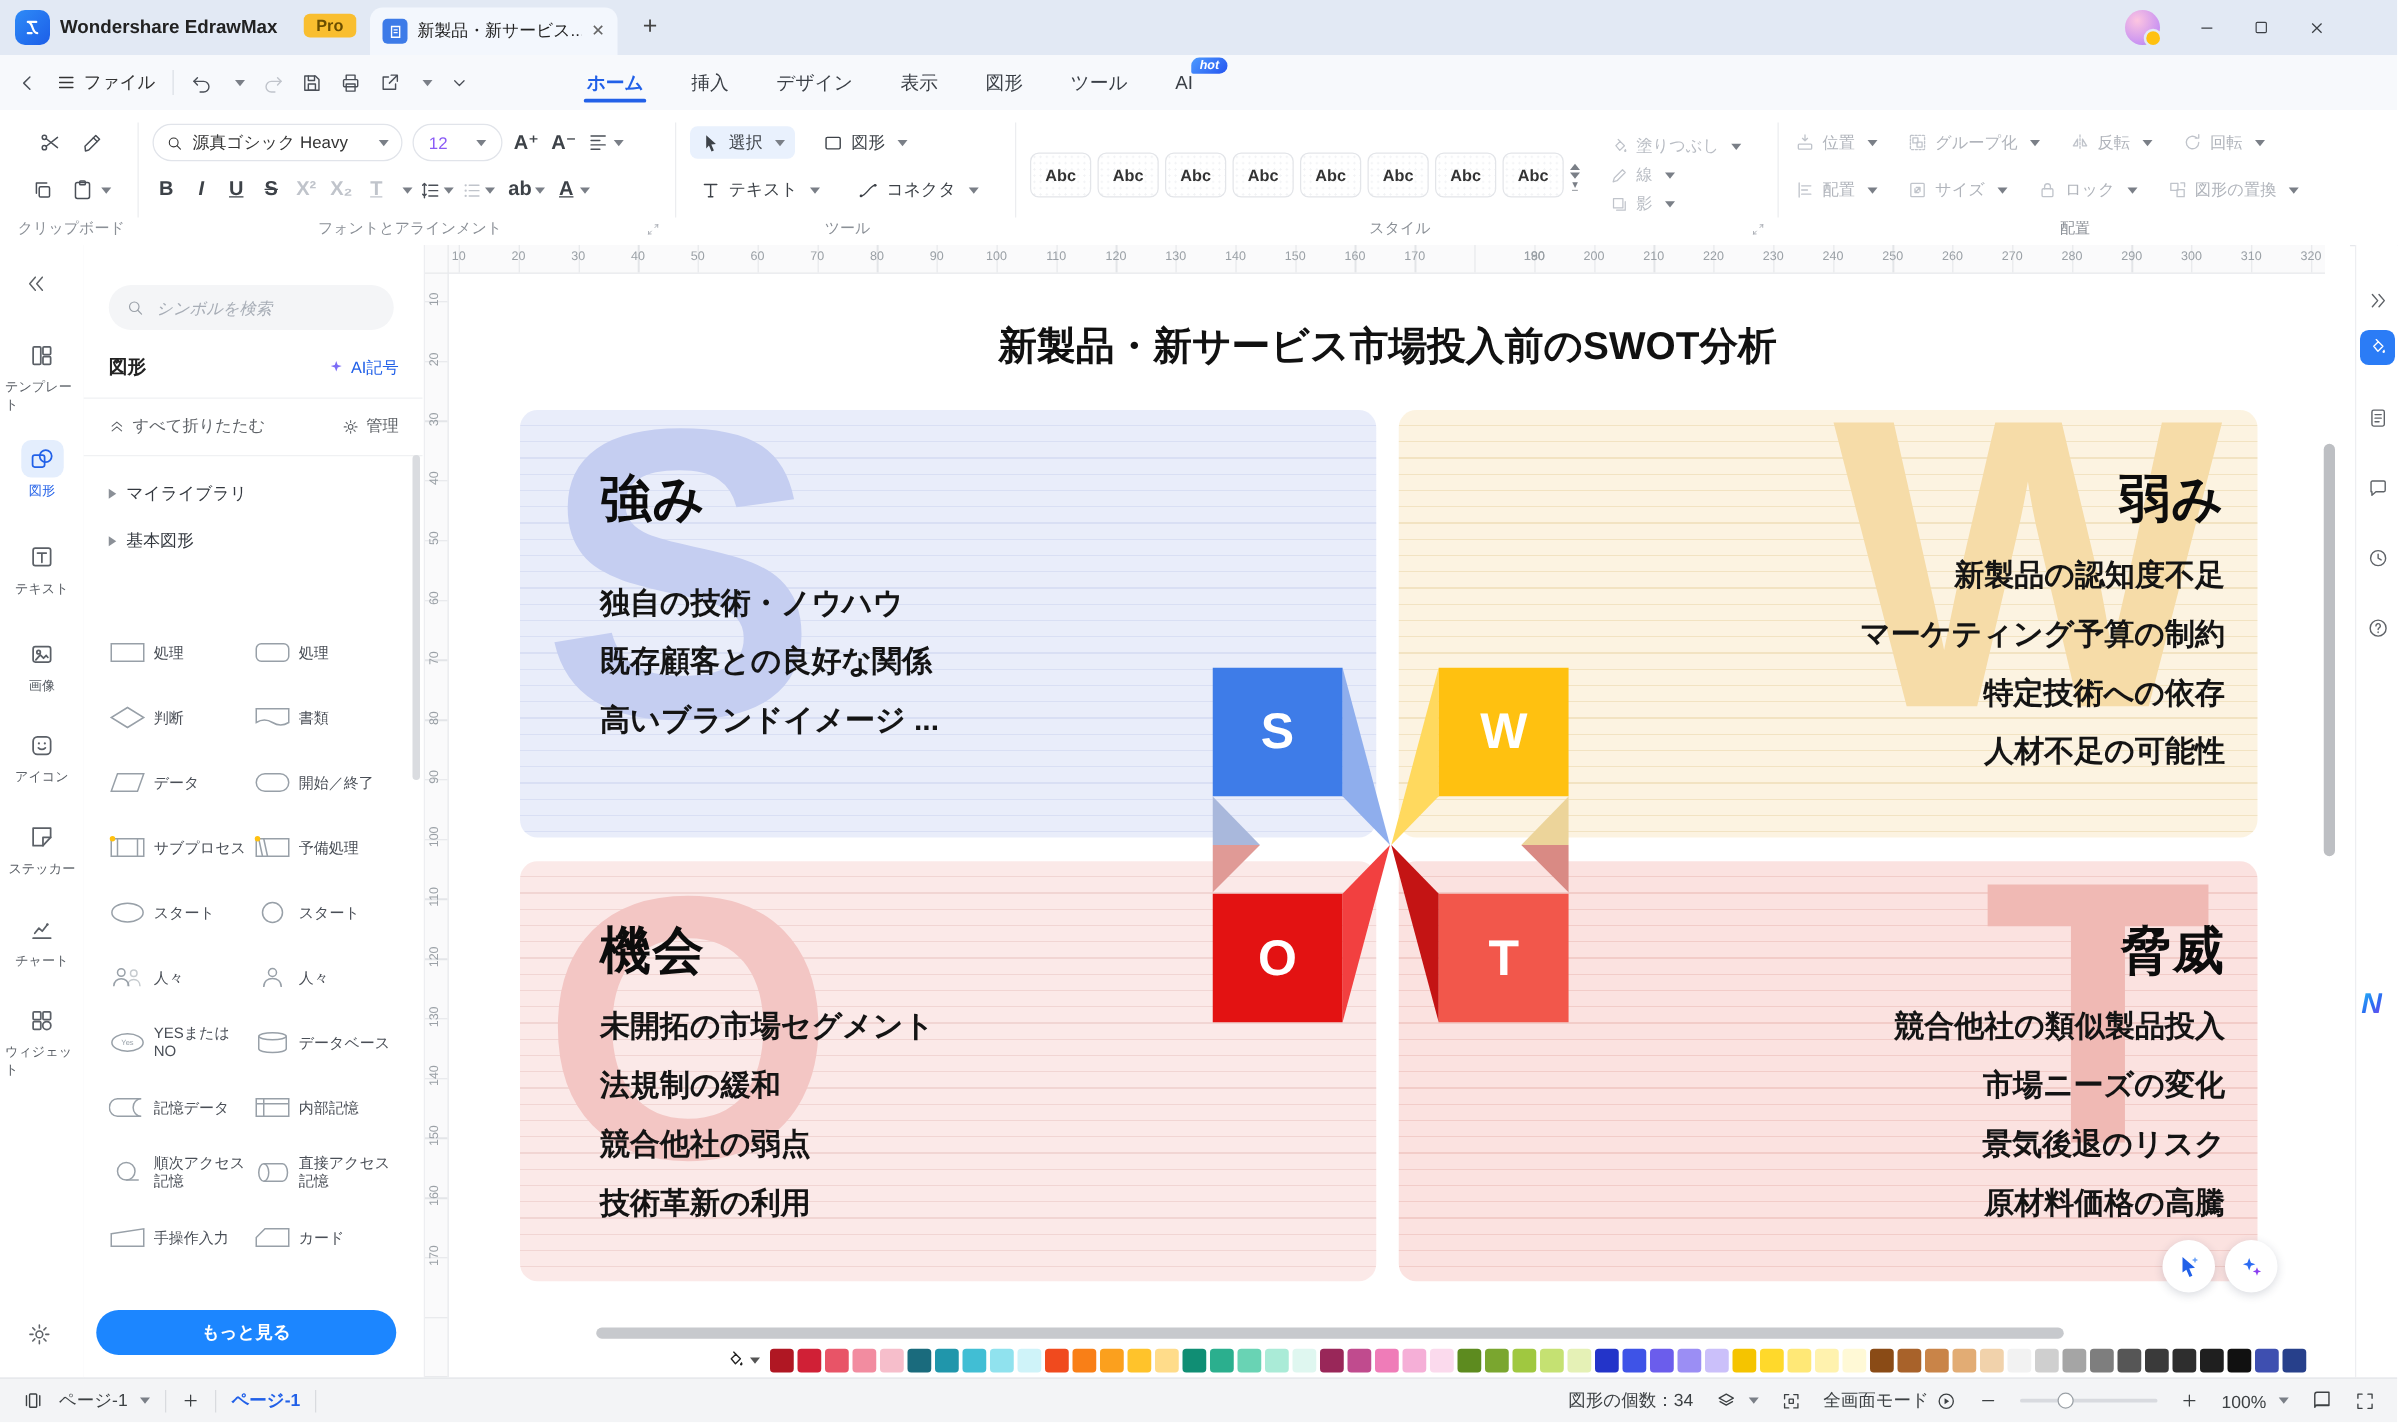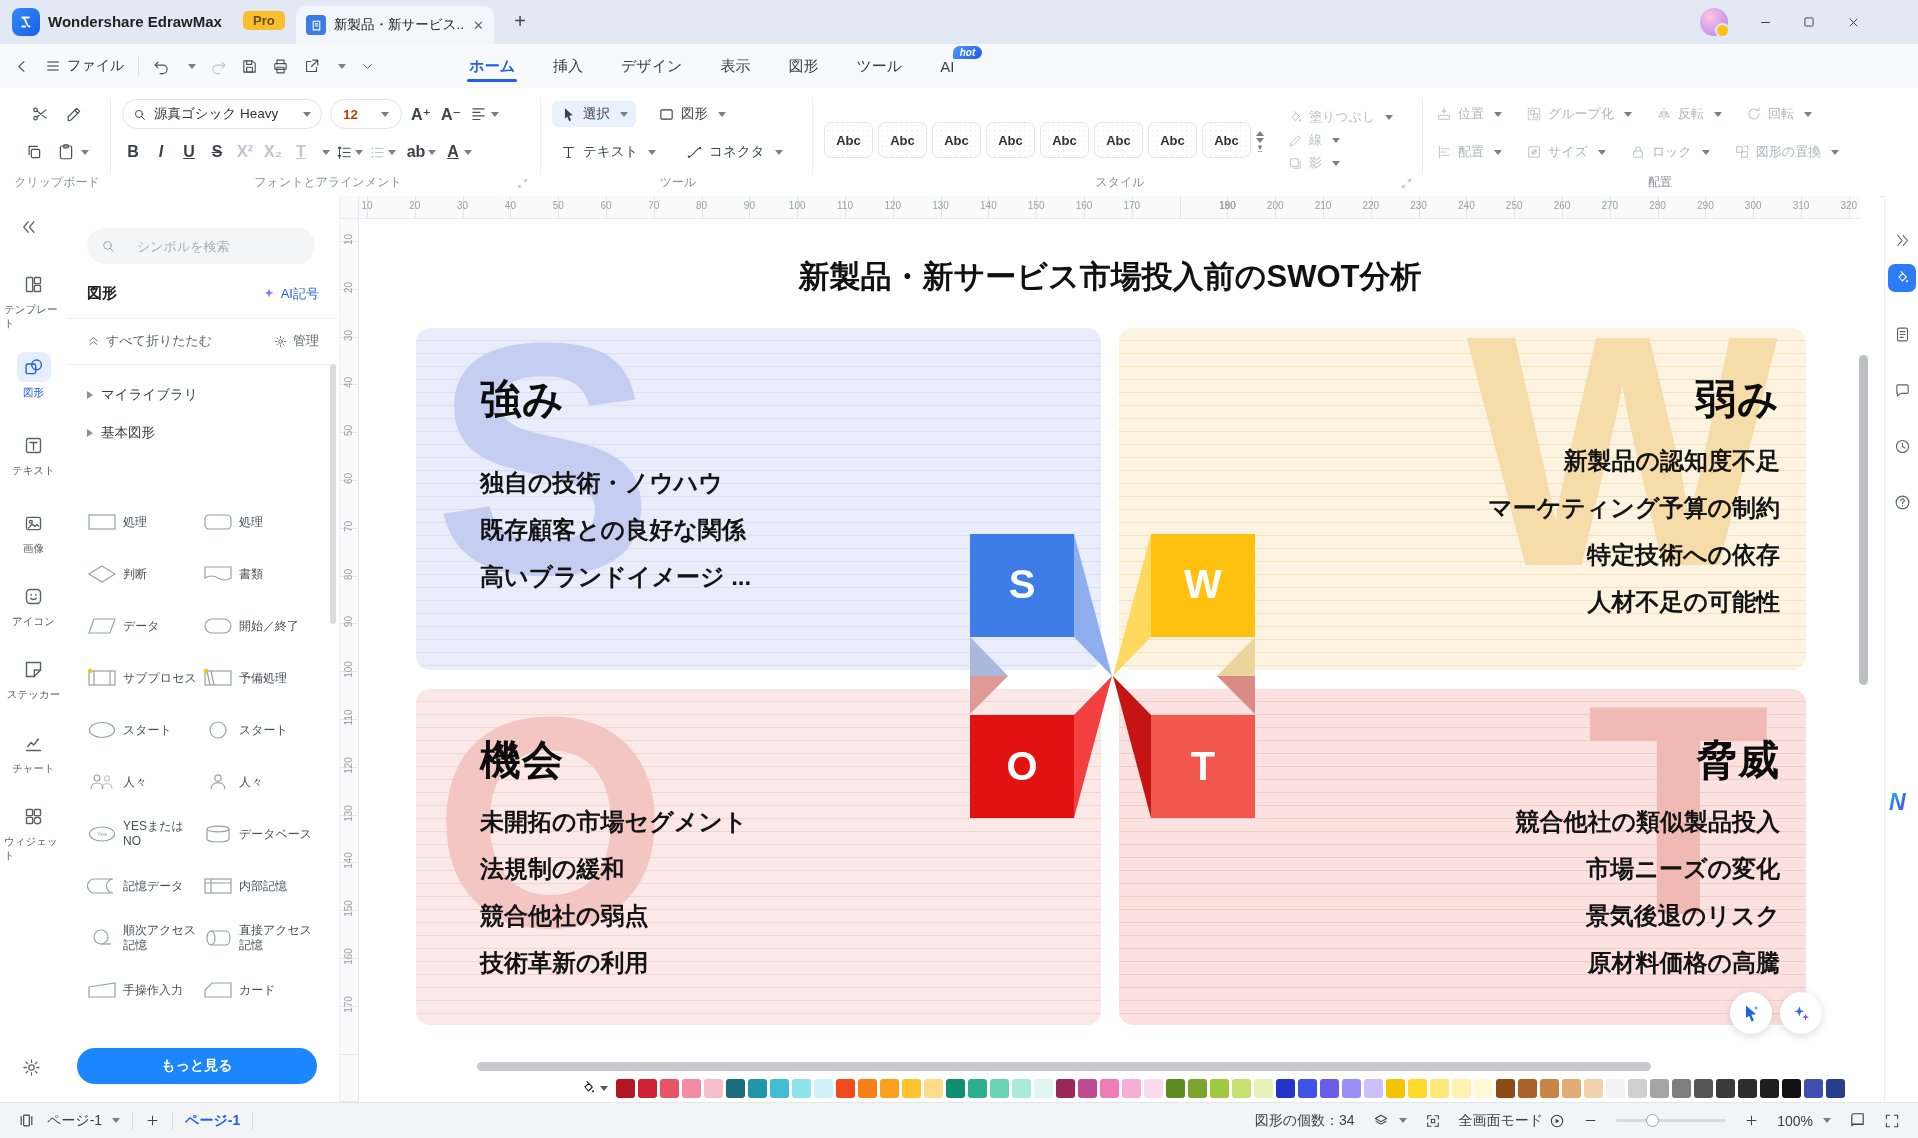--- a/index.html
+++ b/index.html
@@ -50,21 +50,21 @@
   .rdiv{position:absolute;top:10px;width:1px;height:76px;background:#ECEDF0;}
   .rgroup{position:absolute;top:0;height:108px;}
   .rlabel{position:absolute;bottom:5px;left:0;right:0;text-align:center;font-size:12px;color:#8b9097;white-space:nowrap;}
   .rrow{position:absolute;left:0;right:0;display:flex;align-items:center;gap:10px;color:#4a4f57;}
   .rrow1{top:10px;height:32px;}
   .rrow2{top:48px;height:32px;}
   .rbtn{display:flex;align-items:center;justify-content:center;color:#4a4f57;}
   .fontbox{width:200px;height:30px;border:1px solid #E1E4EA;border-radius:15px;display:flex;align-items:center;
            padding:0 10px;box-sizing:border-box;font-size:13.5px;color:#333;gap:8px;}
   .sizebox{width:72px;height:30px;border:1px solid #E1E4EA;border-radius:15px;display:flex;align-items:center;
-           justify-content:space-between;padding:0 12px;box-sizing:border-box;font-size:13.5px;color:#c2410c;font-weight:bold;}
+           justify-content:space-between;padding:0 12px;box-sizing:border-box;font-size:13.5px;color:#8b5cf6;}
   .fmt{font-size:16px;font-weight:700;color:#3d4248;width:22px;text-align:center;}
   .fmt i{font-style:italic;}
   .fmt u{text-decoration:underline;}
   .fmt s{text-decoration:line-through;}
   .toolcell{display:flex;align-items:center;gap:6px;font-size:13.5px;color:#3d4248;padding:4px 8px;border-radius:6px;}
   .toolcell.sel{background:#E9F1FD;}
   .stylebox{width:47px;height:34px;border:1px solid #E3E5E9;border-radius:7px;display:flex;align-items:center;justify-content:center;
             font-size:13px;font-weight:700;color:#333;background:#fff;
             background-image:radial-gradient(#f2f3f5 1px,transparent 1px);background-size:5px 5px;}
   .arrcol{display:flex;flex-direction:column;gap:2px;align-items:center;justify-content:center;color:#6a6f76;}
@@ -77,21 +77,21 @@
   .rail-item{position:absolute;left:4px;width:59px;display:flex;flex-direction:column;align-items:center;gap:4px;
              color:#5b6067;font-size:10.5px;cursor:pointer;}
   .rail-item .ricon{width:34px;height:30px;display:flex;align-items:center;justify-content:center;border-radius:8px;}
   .rail-item.active{color:#2160E8;}
   .rail-item.active .ricon{background:#E4EEFD;color:#2160E8;}
   .rail-gear{position:absolute;left:22px;top:862px;color:#5f6368;}
   
   .shape-panel{position:absolute;left:67px;top:196px;width:273px;height:906px;background:#fff;border-right:1px solid #EDEEF1;box-sizing:border-box;}
   .sp-search{position:absolute;left:20px;top:32px;width:228px;height:36px;background:#F4F5F7;border-radius:18px;
              display:flex;align-items:center;padding:0 14px;box-sizing:border-box;color:#9aa0a8;}
-  .sp-search input{border:none;outline:none;background:transparent;font-size:13px;margin-left:20px;width:160px;color:#be185d;font-family:inherit;}
+  .sp-search input{border:none;outline:none;background:transparent;font-size:13px;margin-left:8px;width:160px;color:#be185d;font-family:inherit;font-style:italic;}
   .sp-search input::placeholder{color:#a7adb6;}
   .sp-head{position:absolute;left:20px;top:88px;right:20px;display:flex;align-items:center;justify-content:space-between;}
   .sp-title{font-size:15px;font-weight:700;color:#222;}
   .sp-ai{display:flex;align-items:center;gap:5px;color:#2160E8;font-size:13px;}
   .sp-line{position:absolute;left:0;right:1px;top:122px;height:1px;background:#F0F1F3;}
   .sp-fold{position:absolute;left:20px;top:136px;right:20px;display:flex;align-items:center;justify-content:space-between;color:#5f6368;font-size:13px;}
   .sp-fold .fleft,.sp-fold .fright{display:flex;align-items:center;gap:6px;}
   .sp-line2{position:absolute;left:0;right:1px;top:168px;height:1px;background:#F0F1F3;}
   .sp-groups{position:absolute;left:20px;top:180px;right:14px;}
   .sp-group{display:flex;align-items:center;gap:8px;height:38px;font-size:13.5px;color:#33383f;cursor:pointer;}

